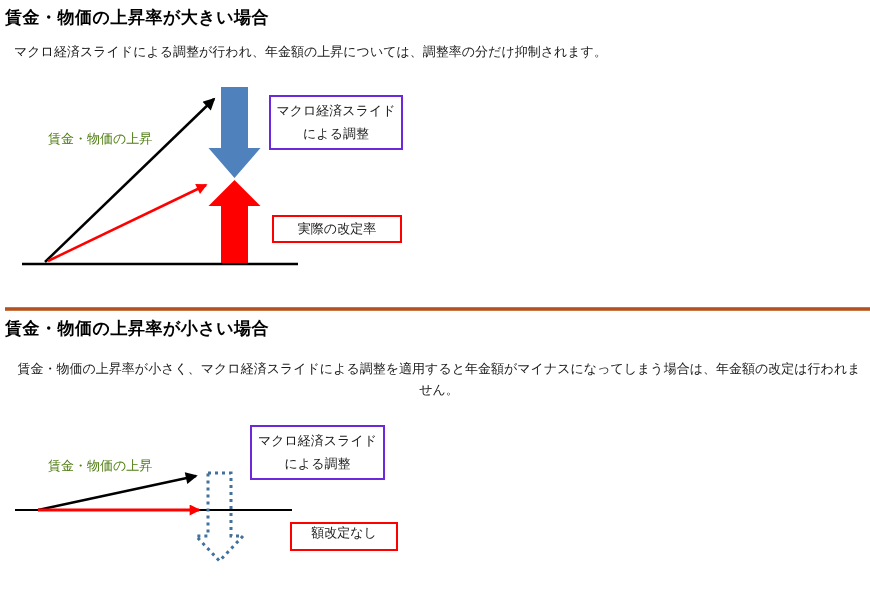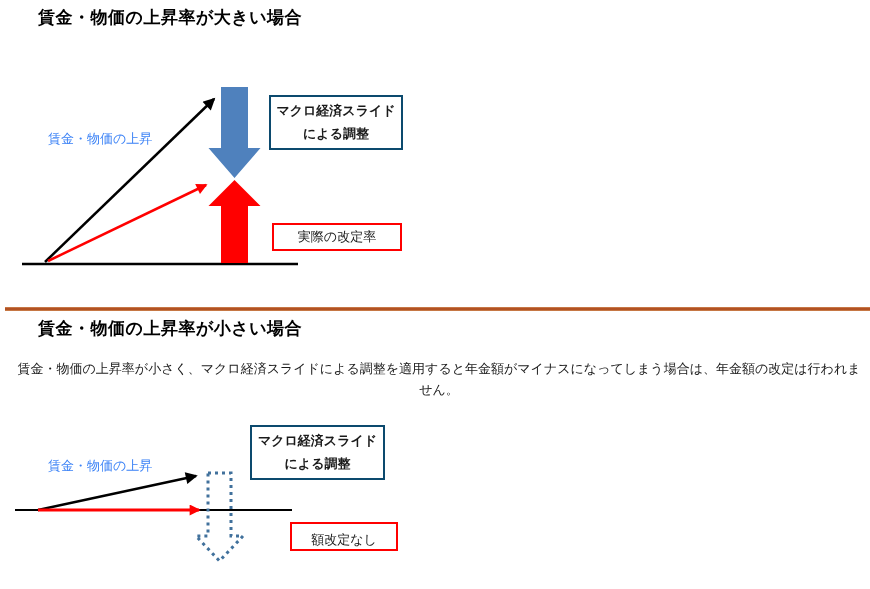--- a/index.html
+++ b/index.html
@@ -13,21 +13,20 @@
   }
   .canvas { position: absolute; inset: 0; width: 870px; height: 589px; }
 
   .section-title {
     position: absolute;
     left: 5px;
     font-size: 17px;
     font-weight: bold;
     color: #000000;
     letter-spacing: 0.5px;
-    margin-left: 33px;
   }
   #title-1 { top: 6px; }
   #title-2 { top: 317px; text-align: right; }
 
   .section-desc {
     position: absolute;
     left: 14px;
     font-size: 13px;
     line-height: 1.65;
     color: #1a1a1a;
@@ -44,53 +43,54 @@
 
   svg.diagram-layer {
     position: absolute; inset: 0;
     width: 870px; height: 589px;
     pointer-events: none;
   }
 
   .rise-label {
     position: absolute;
     font-size: 13px;
-    color: #3b82f6;
+    color: #4d7c0f;
     white-space: nowrap;
   }
   #rise-label-1 { left: 48px; top: 130px; }
   #rise-label-2 { left: 48px; top: 457px; }
 
   .callout {
     position: absolute;
     background: #ffffff;
     display: flex;
     flex-direction: column;
     align-items: center;
     justify-content: space-evenly;
     text-align: center;
     font-size: 13px;
     color: #1a1a1a;
     white-space: nowrap;
   }
-  .callout.blue { border: 2px solid #0c4a6e; font-weight: bold; }
+  .callout.blue { border: 2px solid #6d28d9; }
   .callout.red  { border: 2px solid #FF0000; }
 
   #adjust-box-1 { left: 269px; top: 95px;  width: 134px; height: 55px; }
-  #rate-box-1   { left: 272px; top: 215px; width: 130px; height: 28px; justify-content: center; margin-top: 8px; }
+  #rate-box-1   { left: 272px; top: 215px; width: 130px; height: 28px; justify-content: center; }
   #adjust-box-2 { left: 250px; top: 425px; width: 135px; height: 55px; }
-  #rate-box-2   { left: 290px; top: 522px; width: 108px; height: 29px; justify-content: flex-end; }
+  #rate-box-2   { left: 290px; top: 522px; width: 108px; height: 29px; justify-content: flex-start; }
 </style>
 </head>
 <body>
 
 <div class="canvas">
 
   <h1 id="title-1" class="section-title">賃金・物価の上昇率が大きい場合</h1>
 
+  <p id="desc-1" class="section-desc">マクロ経済スライドによる調整が行われ、年金額の上昇については、調整率の分だけ抑制されます。</p>
 
   <div class="divider"></div>
 
   <h1 id="title-2" class="section-title">賃金・物価の上昇率が小さい場合</h1>
 
   <p id="desc-2" class="section-desc">賃金・物価の上昇率が小さく、マクロ経済スライドによる調整を適用すると年金額がマイナスになってしまう場合は、年金額の改定は行われません。</p>
 
   <svg class="diagram-layer" viewBox="0 0 870 589">
     <defs>
       <marker id="head-black" viewBox="0 0 10 10" refX="8.5" refY="5" markerWidth="14" markerHeight="12" markerUnits="userSpaceOnUse" orient="auto">

